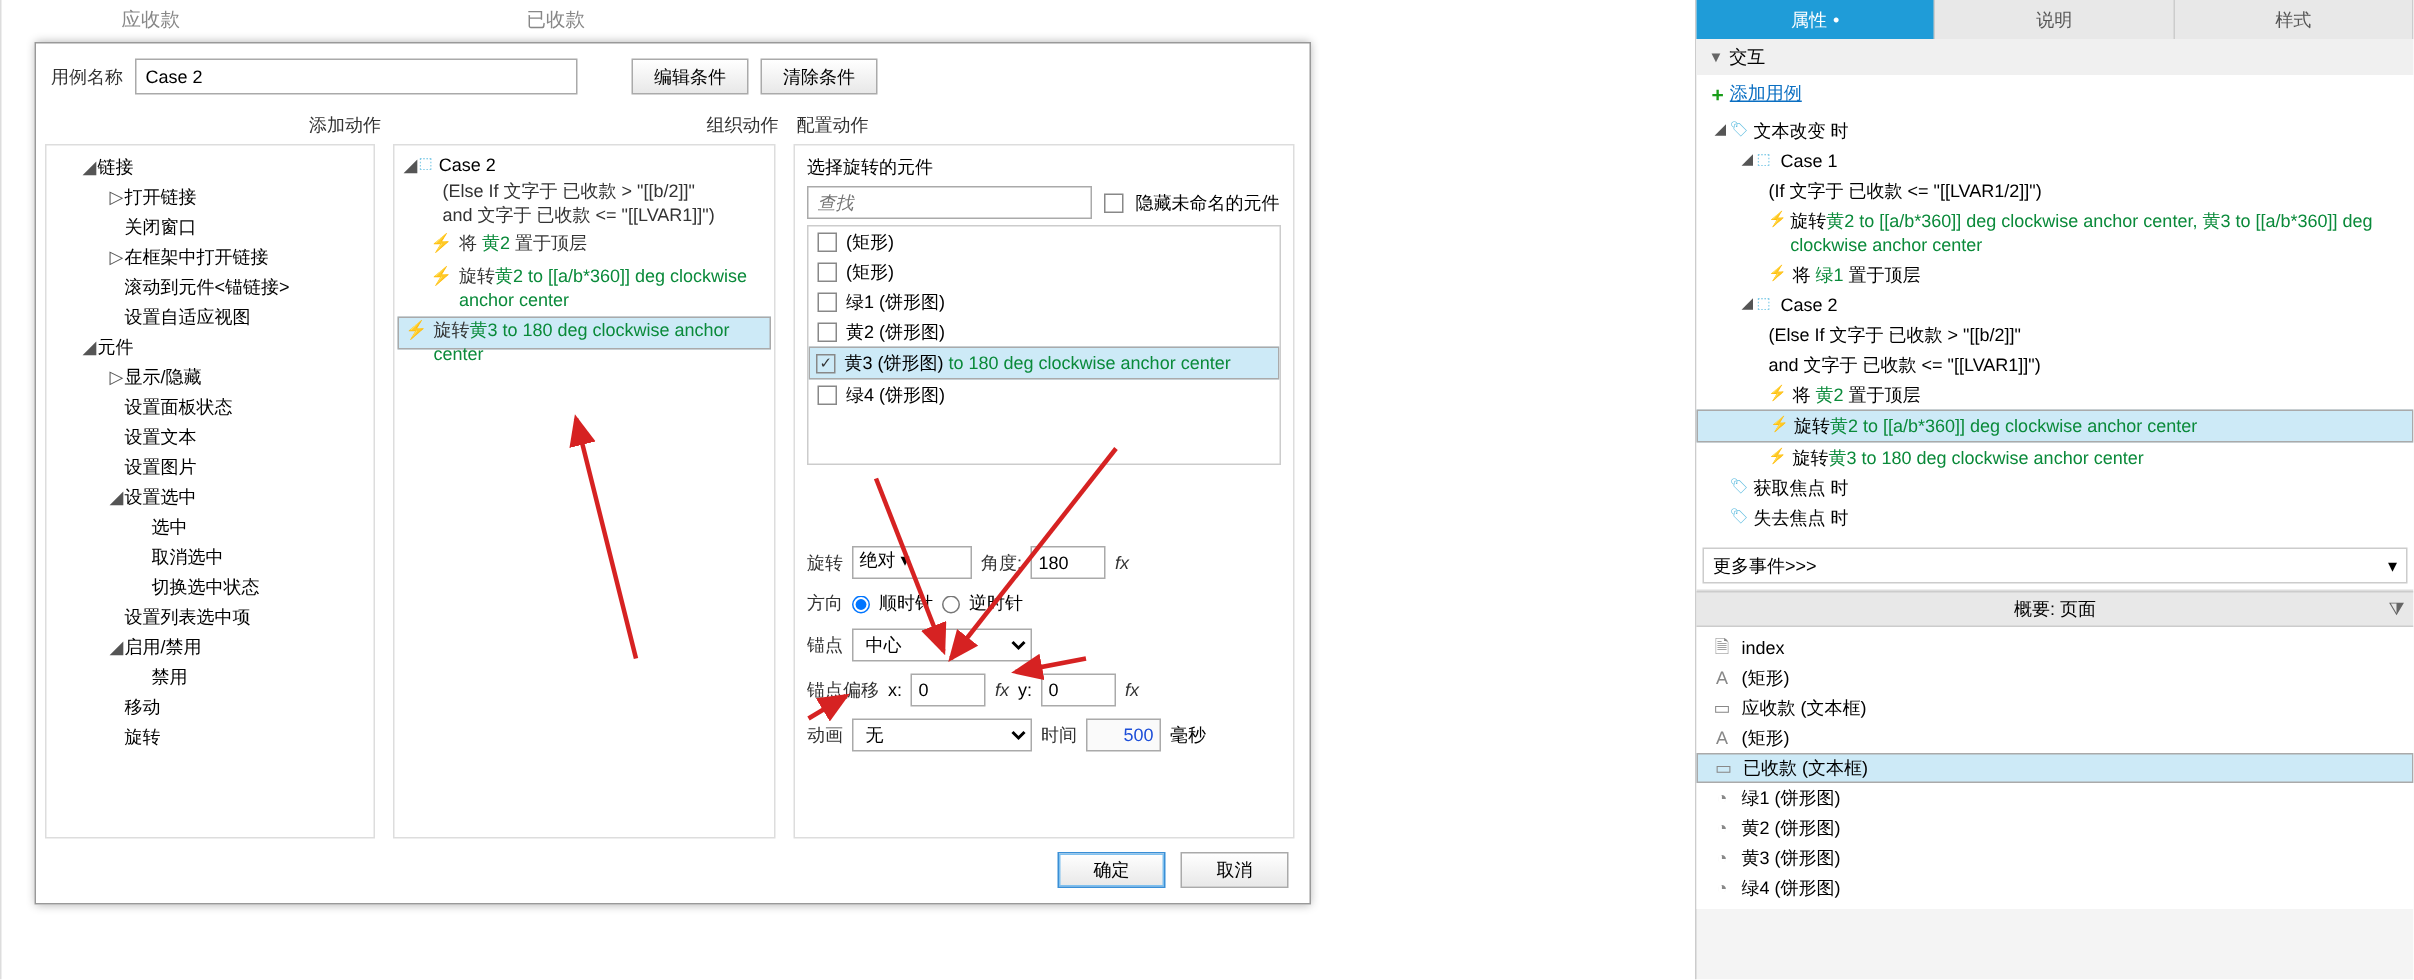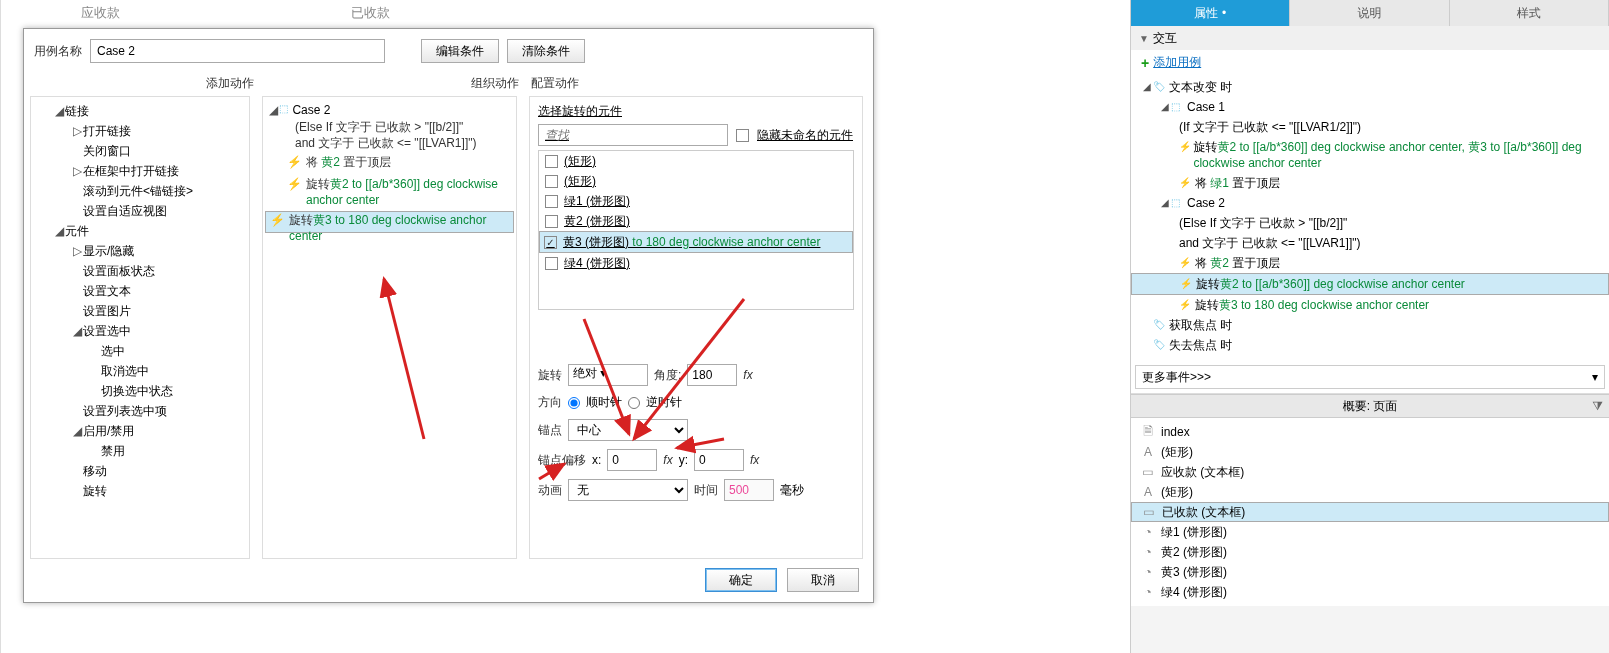--- a/index.html
+++ b/index.html
@@ -39,21 +39,21 @@
 .actions { padding: 4px 2px; }
 .action-case { display: flex; align-items: flex-start; padding: 2px 4px; }
 .action-case .ico { color: #5fbde0; margin-right: 4px; font-size: 10px; }
 .case-cond { padding-left: 30px; color: #333; line-height: 16px; }
 .action-row { display: flex; align-items: flex-start; padding: 3px 4px 3px 22px; line-height: 16px; }
 .action-row.sel { background: #cdeaf7; }
 .bolt { color: #777; margin-right: 4px; }
 .action-row .txt-span { color: #333; }
 .action-row .grn { color: #0a8a3a; }
 
-.cfg-top { padding: 6px 8px; text-decoration: underline; }
+.cfg-top { padding: 6px 8px; }
 .cfg-title { margin-bottom: 4px; }
 .search-row { display: flex; align-items: center; gap: 8px; margin-bottom: 4px; }
 .search { width: 190px; height: 22px; border: 1px solid #aaa; padding: 0 6px; font-style: italic; color: #888; }
 .chk { width: 13px; height: 13px; border: 1px solid #888; }
 .chklist { border: 1px solid #ccc; height: 160px; overflow: auto; }
 .chk-item { display: flex; align-items: center; height: 20px; padding: 0 6px; gap: 6px; }
 .chk-item.sel { background: #cdeaf7; }
 .chk-item .grn { color: #0a8a3a; }
 .chk-box { width: 13px; height: 13px; border: 1px solid #888; display: flex; align-items: center; justify-content: center; font-size: 10px; color: #333; }
 
@@ -298,21 +298,21 @@
               <input class="num" value="0" style="">
               <span class="fx">fx</span>
             <span>y:</span>
               <input class="num" value="0" style="">
               <span class="fx">fx</span>
           </div>
           <div class="form-row">
             <span class="lbl">动画</span>
             <select class="sel" style="width:120px"><option>无</option></select>
             <span class="lbl">时间</span>
-            <input class="num" disabled="" style="color: #ec4899;" value="500">
+            <input class="num" disabled="" style="color: #1d4ed8; text-align: right;" value="500">
             <span>毫秒</span>
           </div>
         </div>
       </div>
     </div>
 
     <div class="dlg-footer">
       <button class="btn primary">确定</button>
       <button class="btn">取消</button>
     </div>

